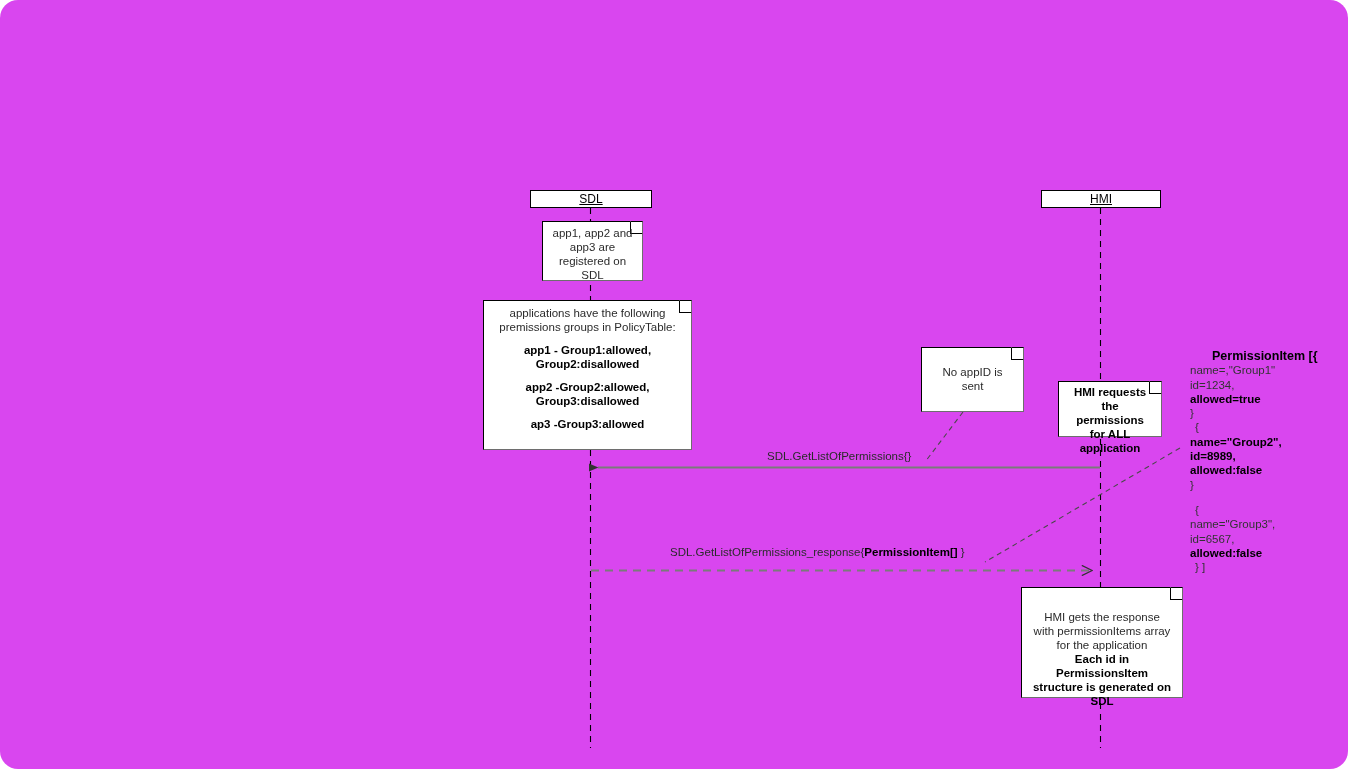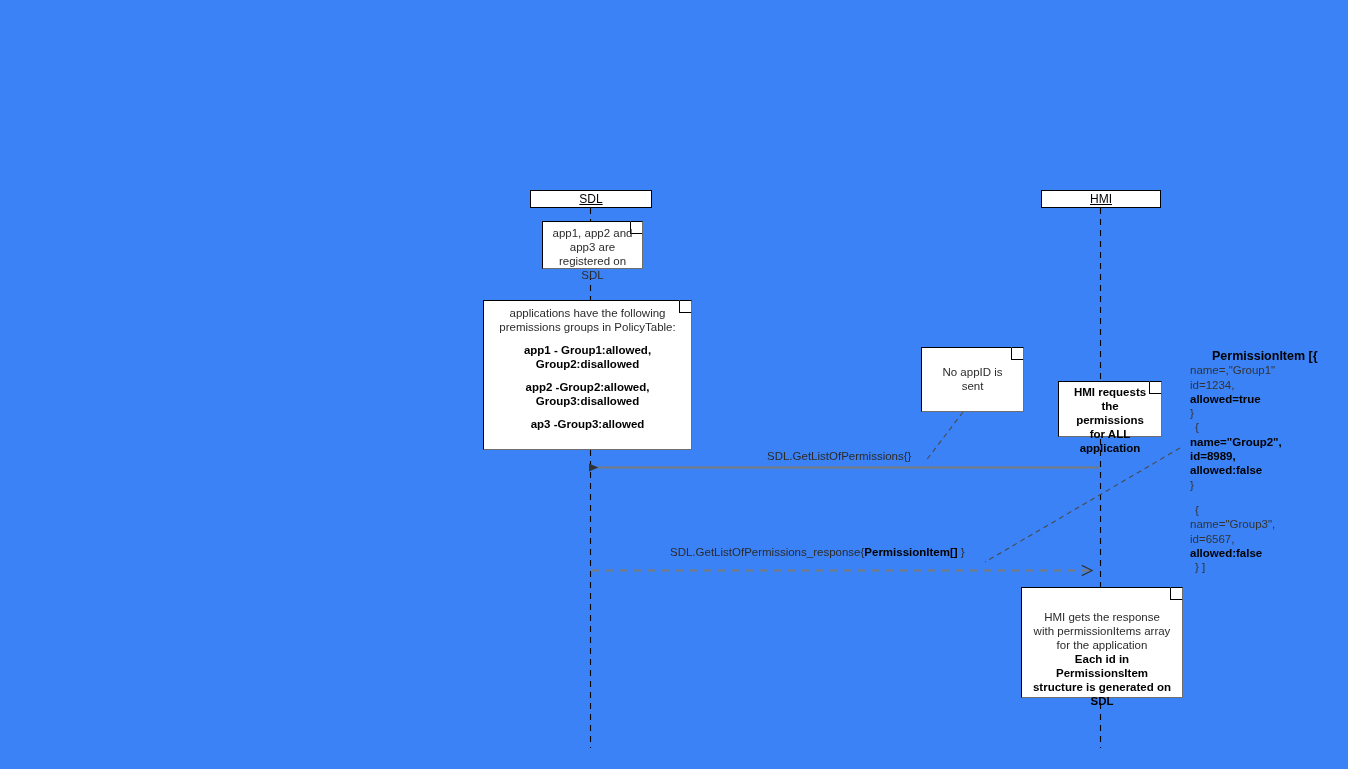--- a/index.html
+++ b/index.html
@@ -10,21 +10,22 @@
   body {
     font-family: "Liberation Sans", sans-serif;
     color: #000000;
     -webkit-font-smoothing: antialiased;
   }
   #canvas {
     position: relative;
     width: 1348px;
     height: 769px;
     overflow: hidden;
-    background: #3b82f6;
+    background: #d946ef;
+    border-radius: 18px;
   }
   #wires {
     position: absolute;
     left: 0;
     top: 0;
     width: 1348px;
     height: 769px;
     pointer-events: none;
   }
 
@@ -141,21 +142,21 @@
   </svg>
 
   <div class="lifeline-head" style="left:530px; top:190px; width:122px; height:18px;">
     <span>SDL</span>
   </div>
 
   <div class="lifeline-head" style="left:1041px; top:190px; width:120px; height:18px;">
     <span>HMI</span>
   </div>
 
-  <div class="note" style="left:542px; top:221px; width:101px; height:48px;">
+  <div class="note" style="left:542px; top:221px; width:101px; height:60px;">
     <span class="fold"></span>
     <div class="note-body">
       <span class="note-line">app1, app2 and</span>
       <span class="note-line">app3 are</span>
       <span class="note-line">registered on</span>
       <span class="note-line">SDL</span>
     </div>
   </div>
 
   <div class="note" style="left:483px; top:300px; width:209px; height:150px; padding-top:5px;">

